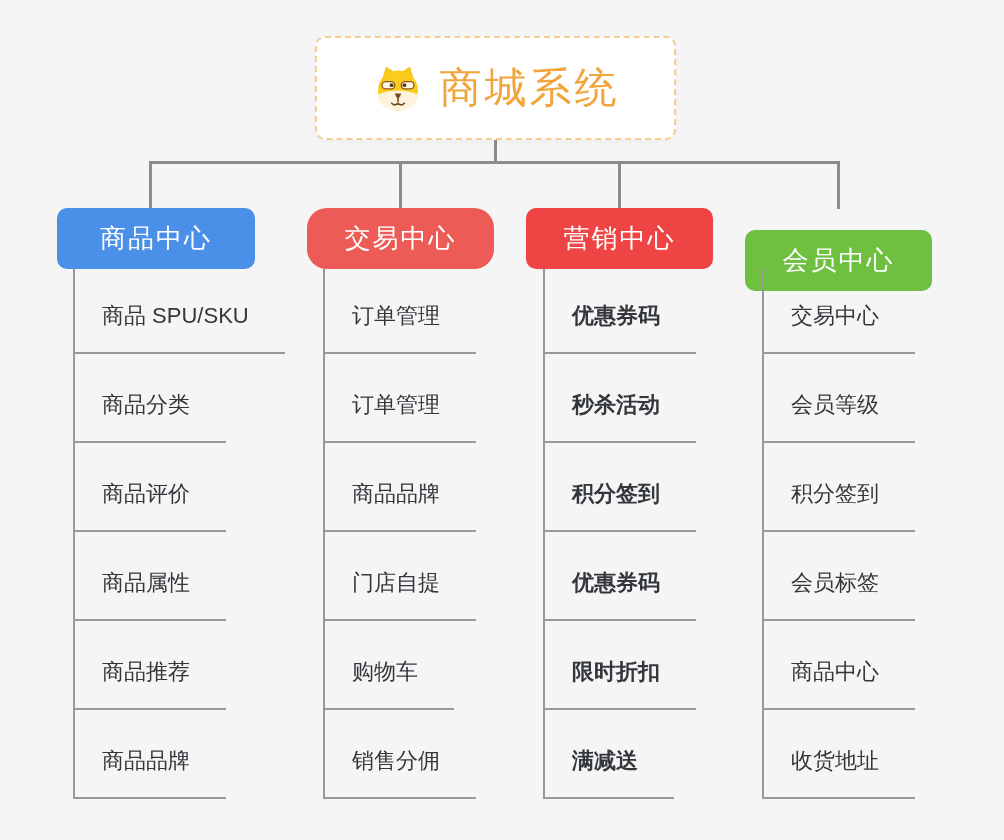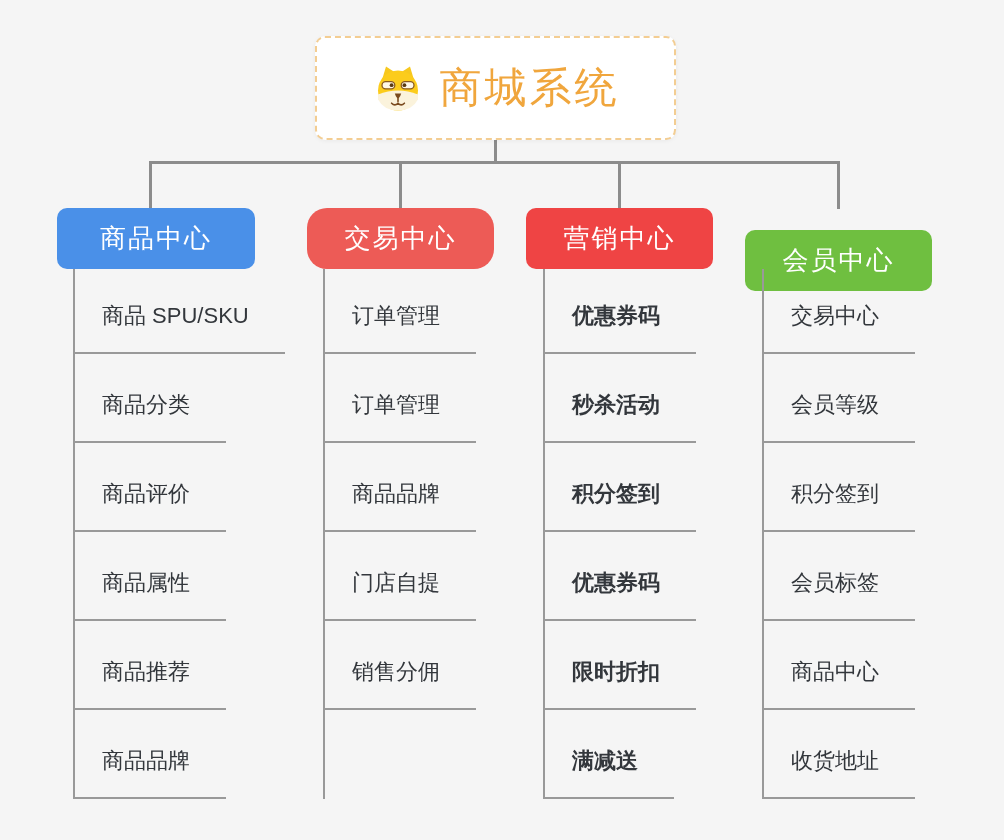--- a/index.html
+++ b/index.html
@@ -141,20 +141,23 @@
     <div class="leaf">
         <span class="txt">订单管理</span>
       </div>
     <div class="leaf">
         <span class="txt">商品品牌</span>
       </div>
     <div class="leaf">
         <span class="txt">门店自提</span>
       </div>
     <div class="leaf">
+        <span class="txt">购物车</span>
+      </div>
+    <div class="leaf">
         <span class="txt">销售分佣</span>
       </div>
   </div>
 
   <div class="leaves l3">
     <div class="leaf">
         <span class="txt">优惠券码</span>
       </div>
     <div class="leaf">
         <span class="txt">秒杀活动</span>

